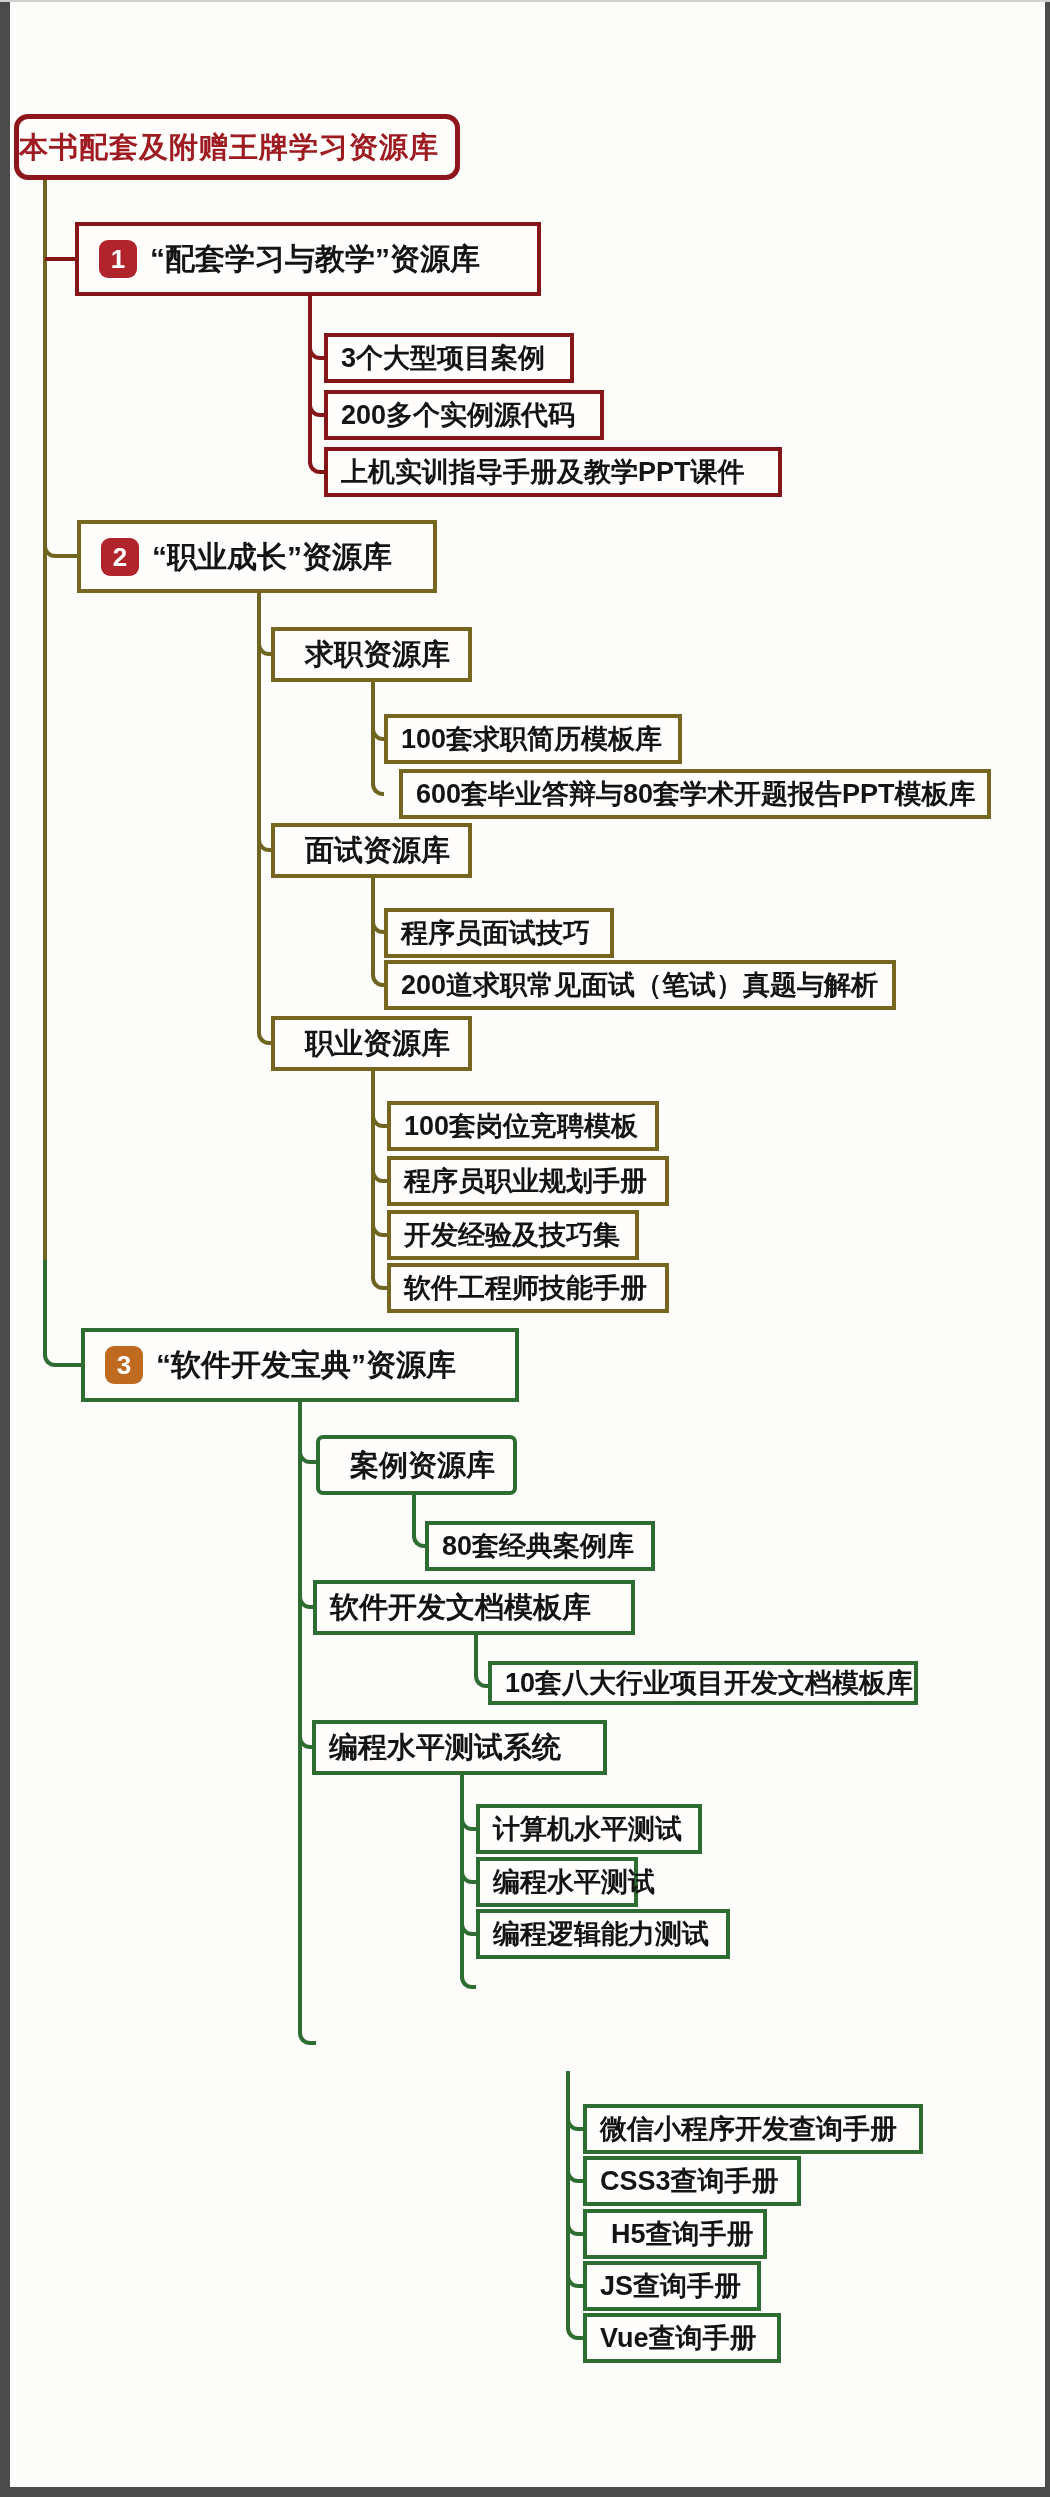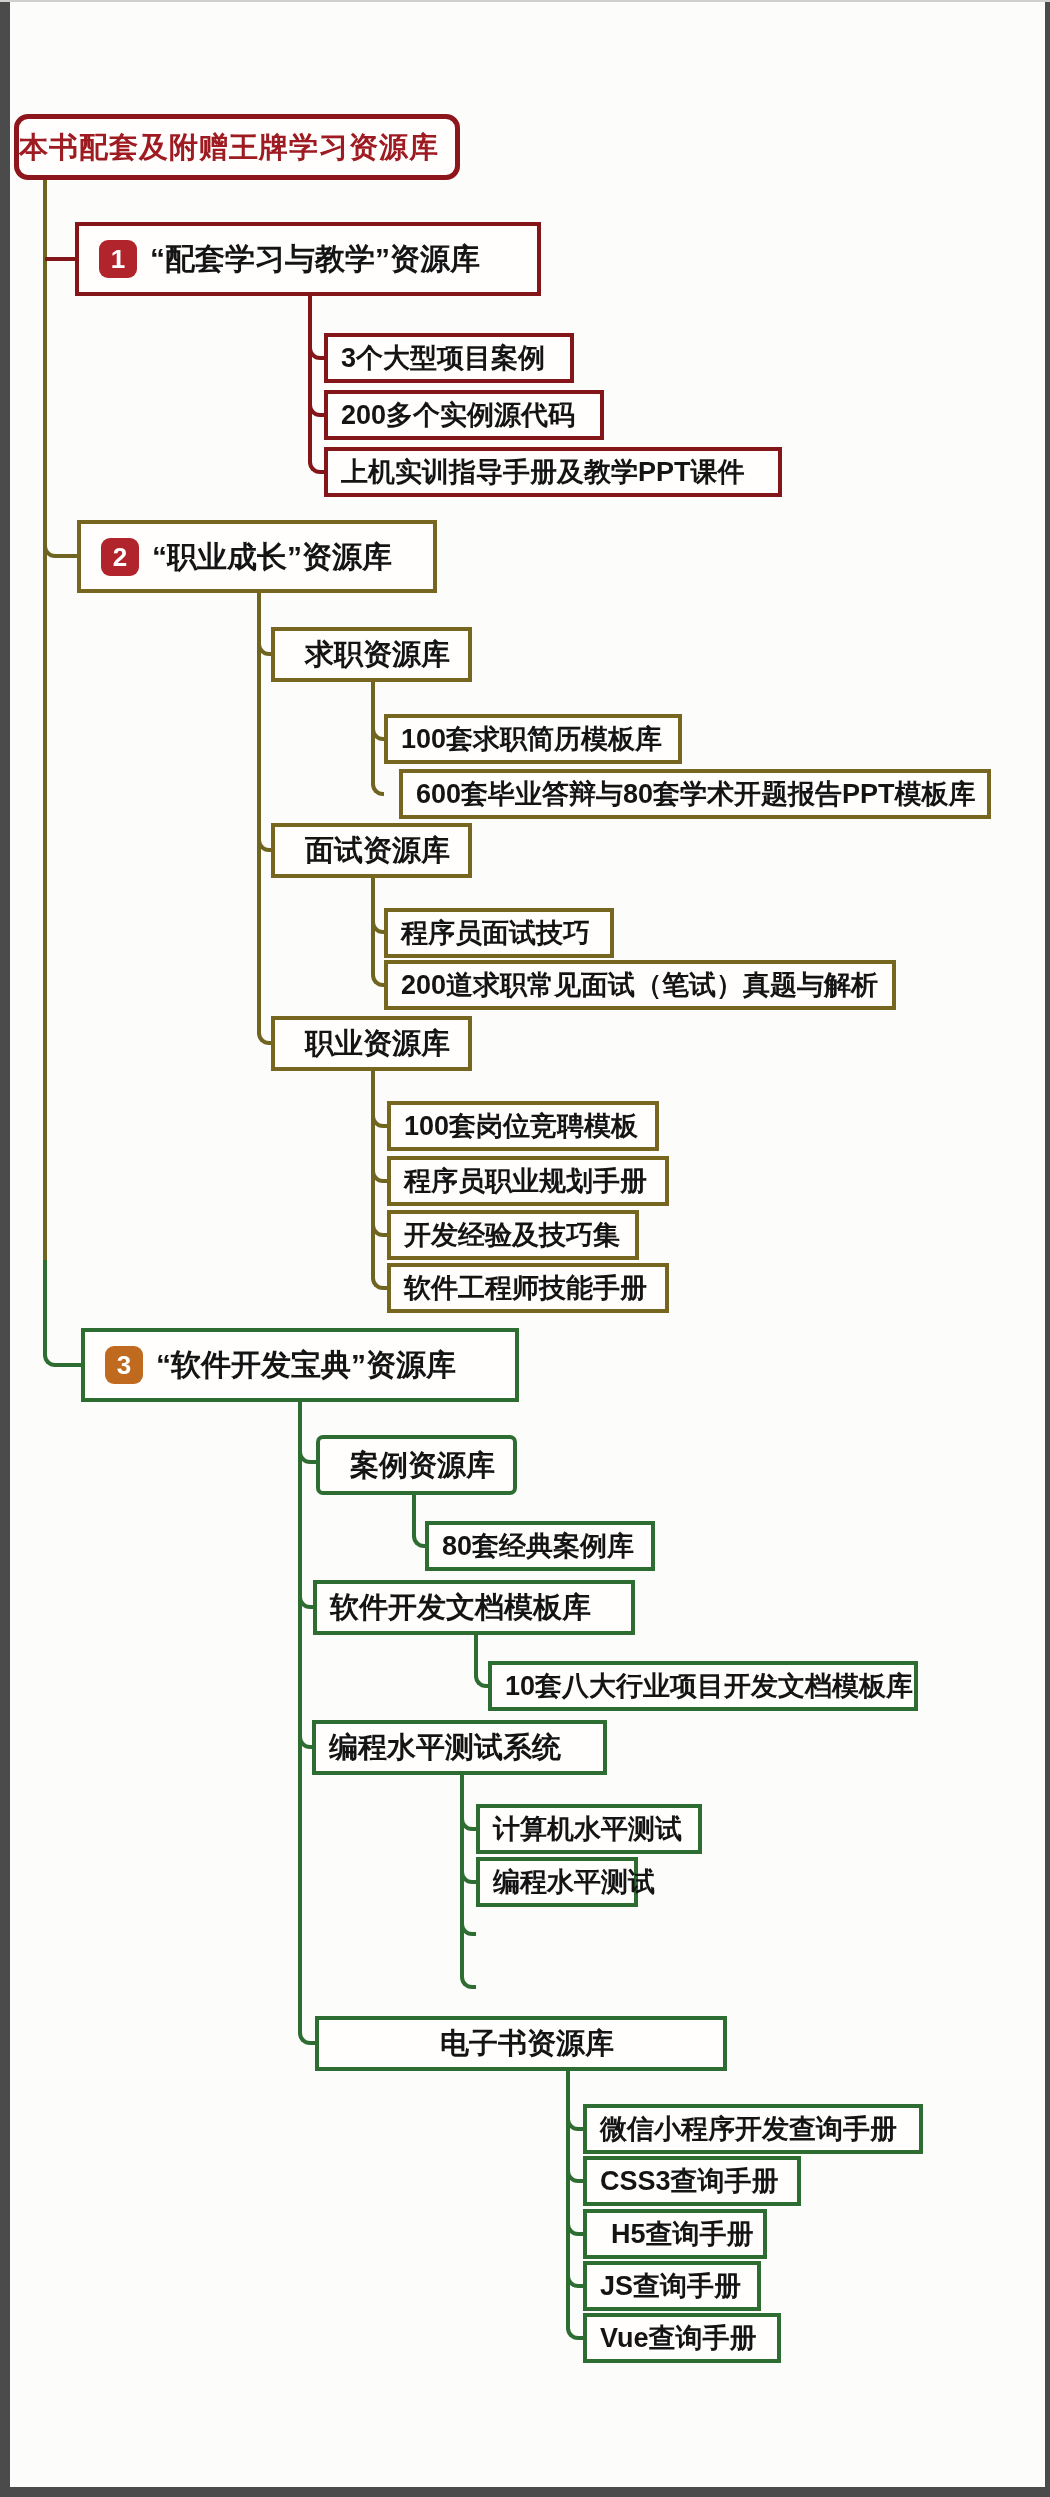--- a/index.html
+++ b/index.html
@@ -160,37 +160,37 @@
   <div class="node fam-green mid" style="left:316px;top:1435px;width:201px;height:60px;border-radius:7px;">
     <span>案例资源库</span>
   </div>
   <div class="node fam-green leaf" style="left:425px;top:1521px;width:230px;height:50px;">
     <span>80套经典案例库</span>
   </div>
 
   <div class="node fam-green leaf" style="left:313px;top:1580px;width:322px;height:55px;font-size:29px;">
     <span>软件开发文档模板库</span>
   </div>
-  <div class="node fam-green leaf" style="left:488px;top:1661px;width:430px;height:50px;">
+  <div class="node fam-green leaf" style="left:488px;top:1661px;width:430px;height:44px;">
     <span>10套八大行业项目开发文档模板库</span>
   </div>
 
   <div class="node fam-green leaf" style="left:312px;top:1720px;width:295px;height:55px;font-size:29px;">
     <span>编程水平测试系统</span>
   </div>
   <div class="node fam-green leaf" style="left:476px;top:1804px;width:226px;height:50px;">
     <span>计算机水平测试</span>
   </div>
   <div class="node fam-green leaf" style="left:476px;top:1857px;width:162px;height:50px;">
     <span>编程水平测试</span>
   </div>
-
-  <div class="node fam-green mid" style="left:315px;top:2016px;width:412px;height:55px;">
-    <span>电子书资源库</span>
-  </div>
+  <div class="node fam-green leaf" style="left:476px;top:1909px;width:254px;height:50px;">
+    <span>编程逻辑能力测试</span>
+  </div>
+
   <div class="node fam-green leaf" style="left:583px;top:2104px;width:340px;height:50px;">
     <span>微信小程序开发查询手册</span>
   </div>
   <div class="node fam-green leaf" style="left:583px;top:2156px;width:218px;height:50px;">
     <span>CSS3查询手册</span>
   </div>
   <div class="node fam-green leaf" style="left:583px;top:2209px;width:184px;height:50px;padding-left:24px;">
     <span>H5查询手册</span>
   </div>
   <div class="node fam-green leaf" style="left:583px;top:2261px;width:178px;height:50px;">

